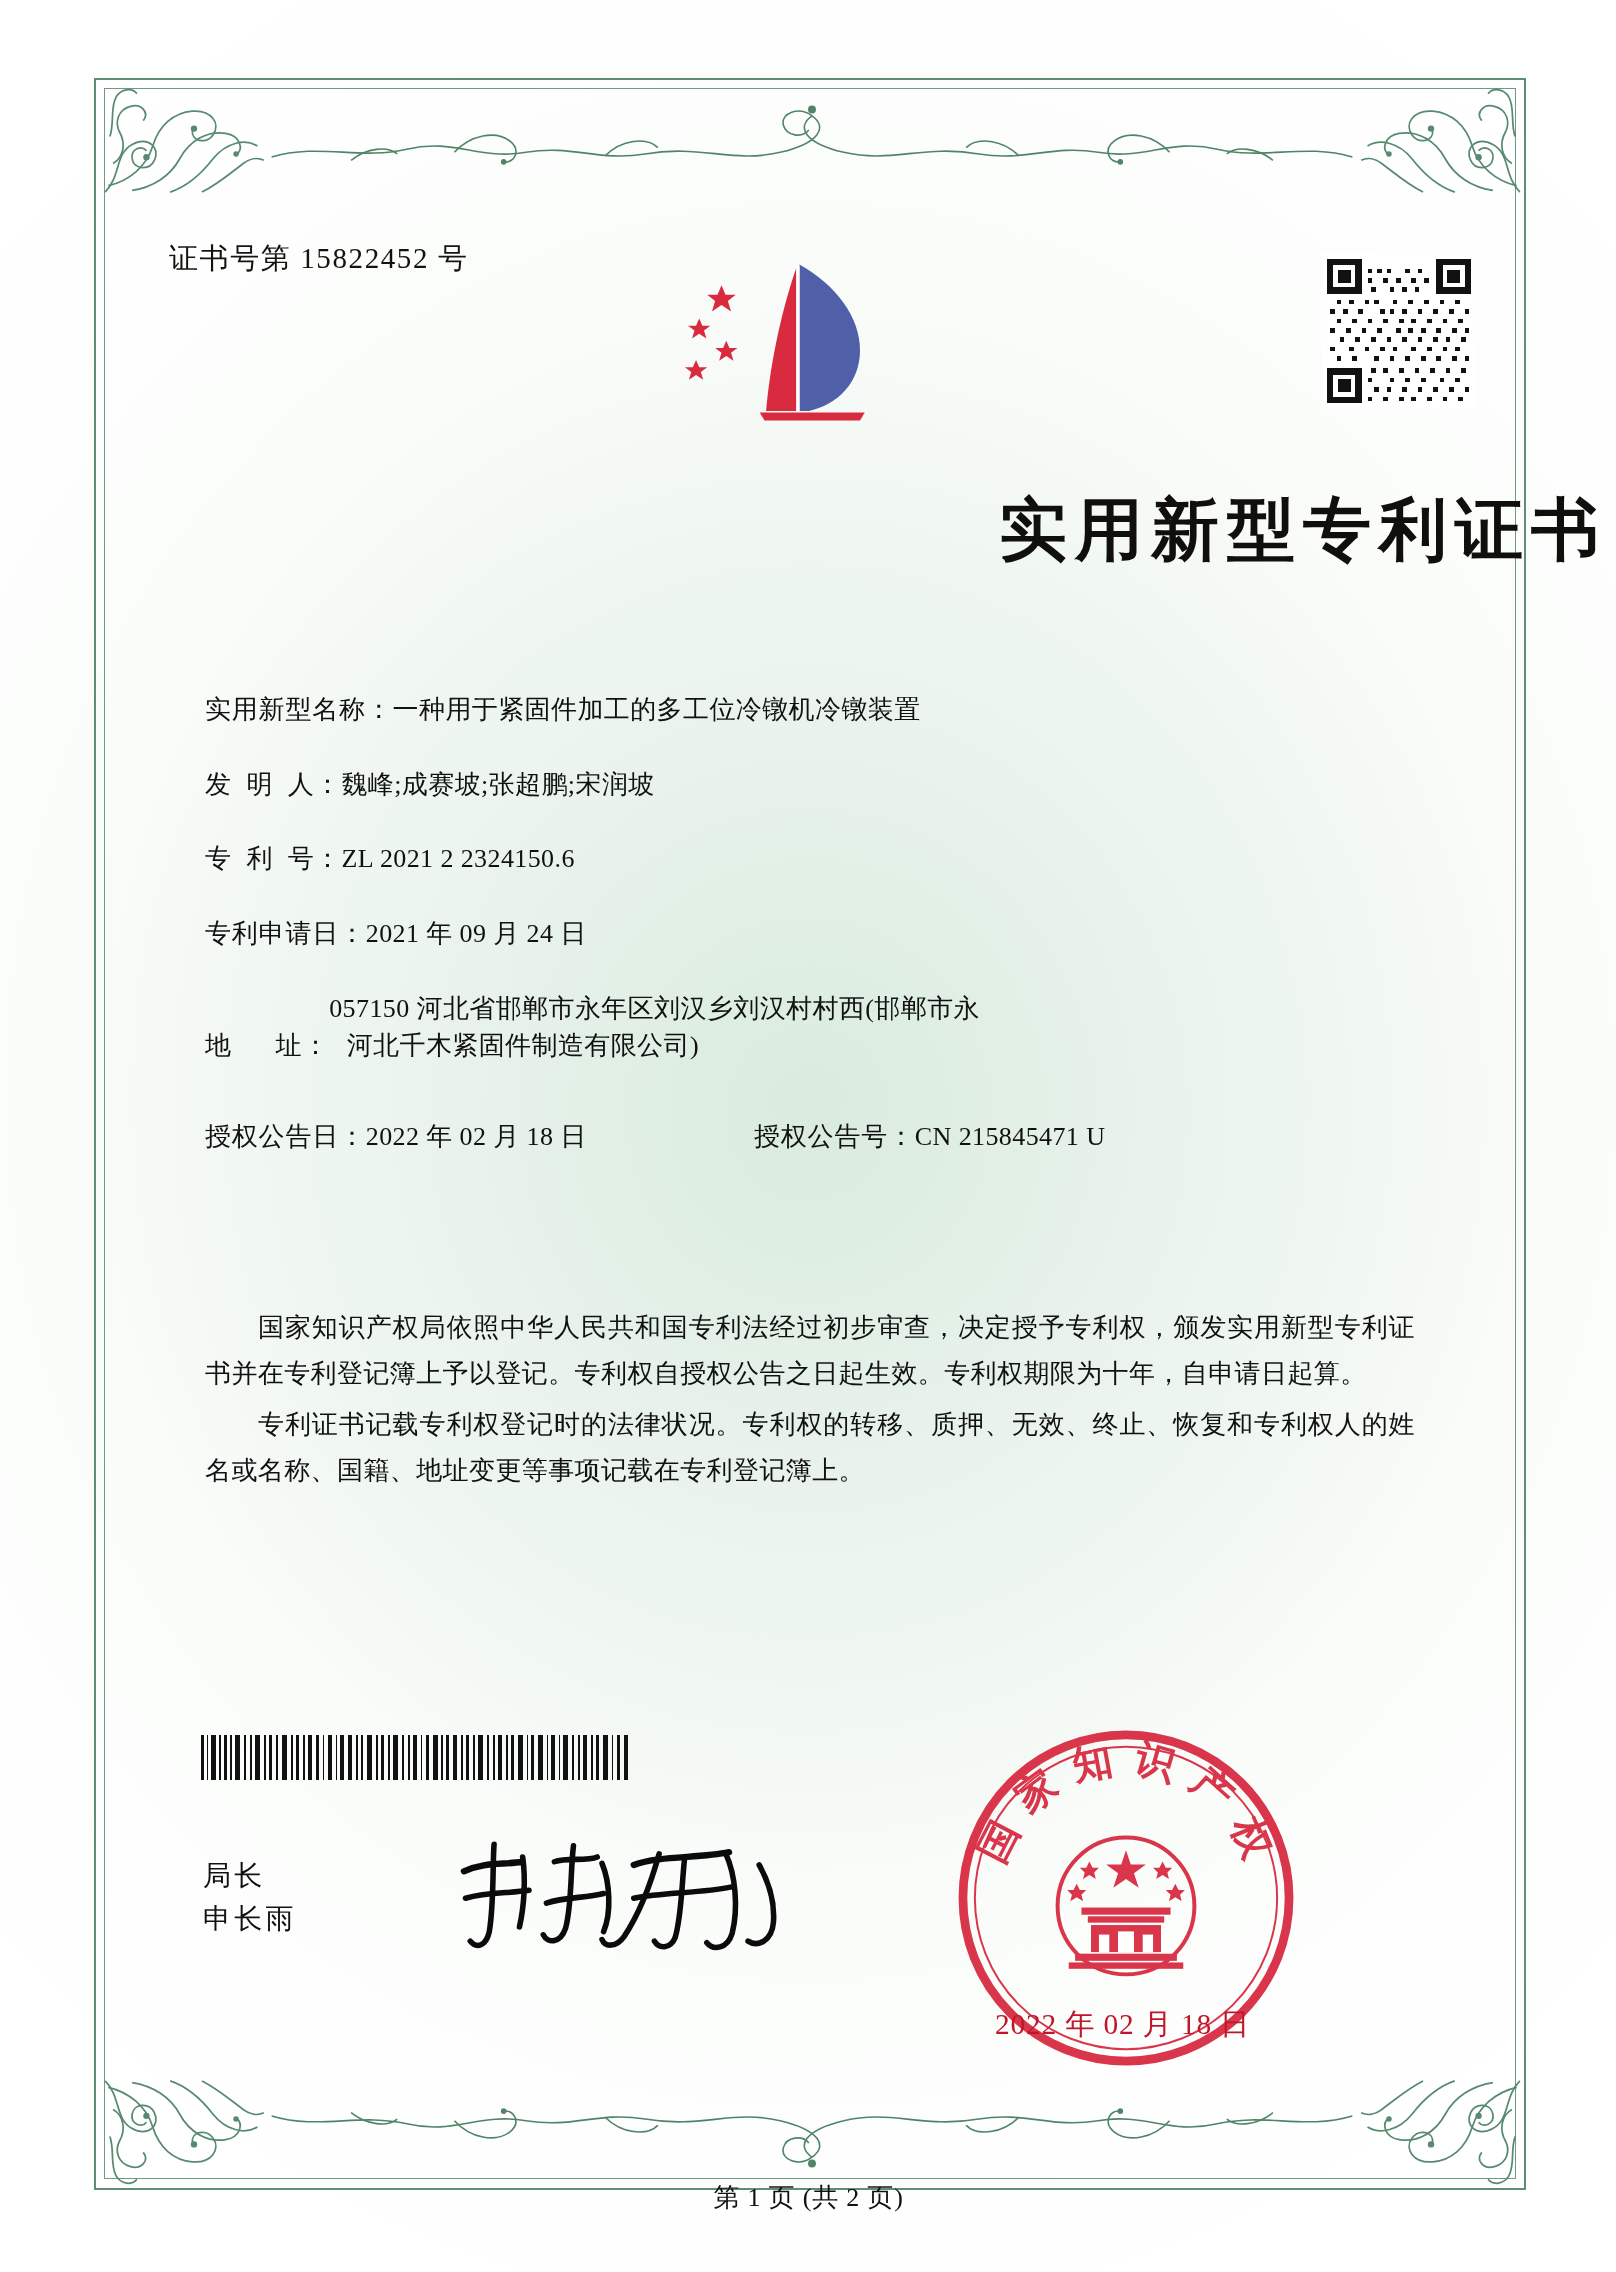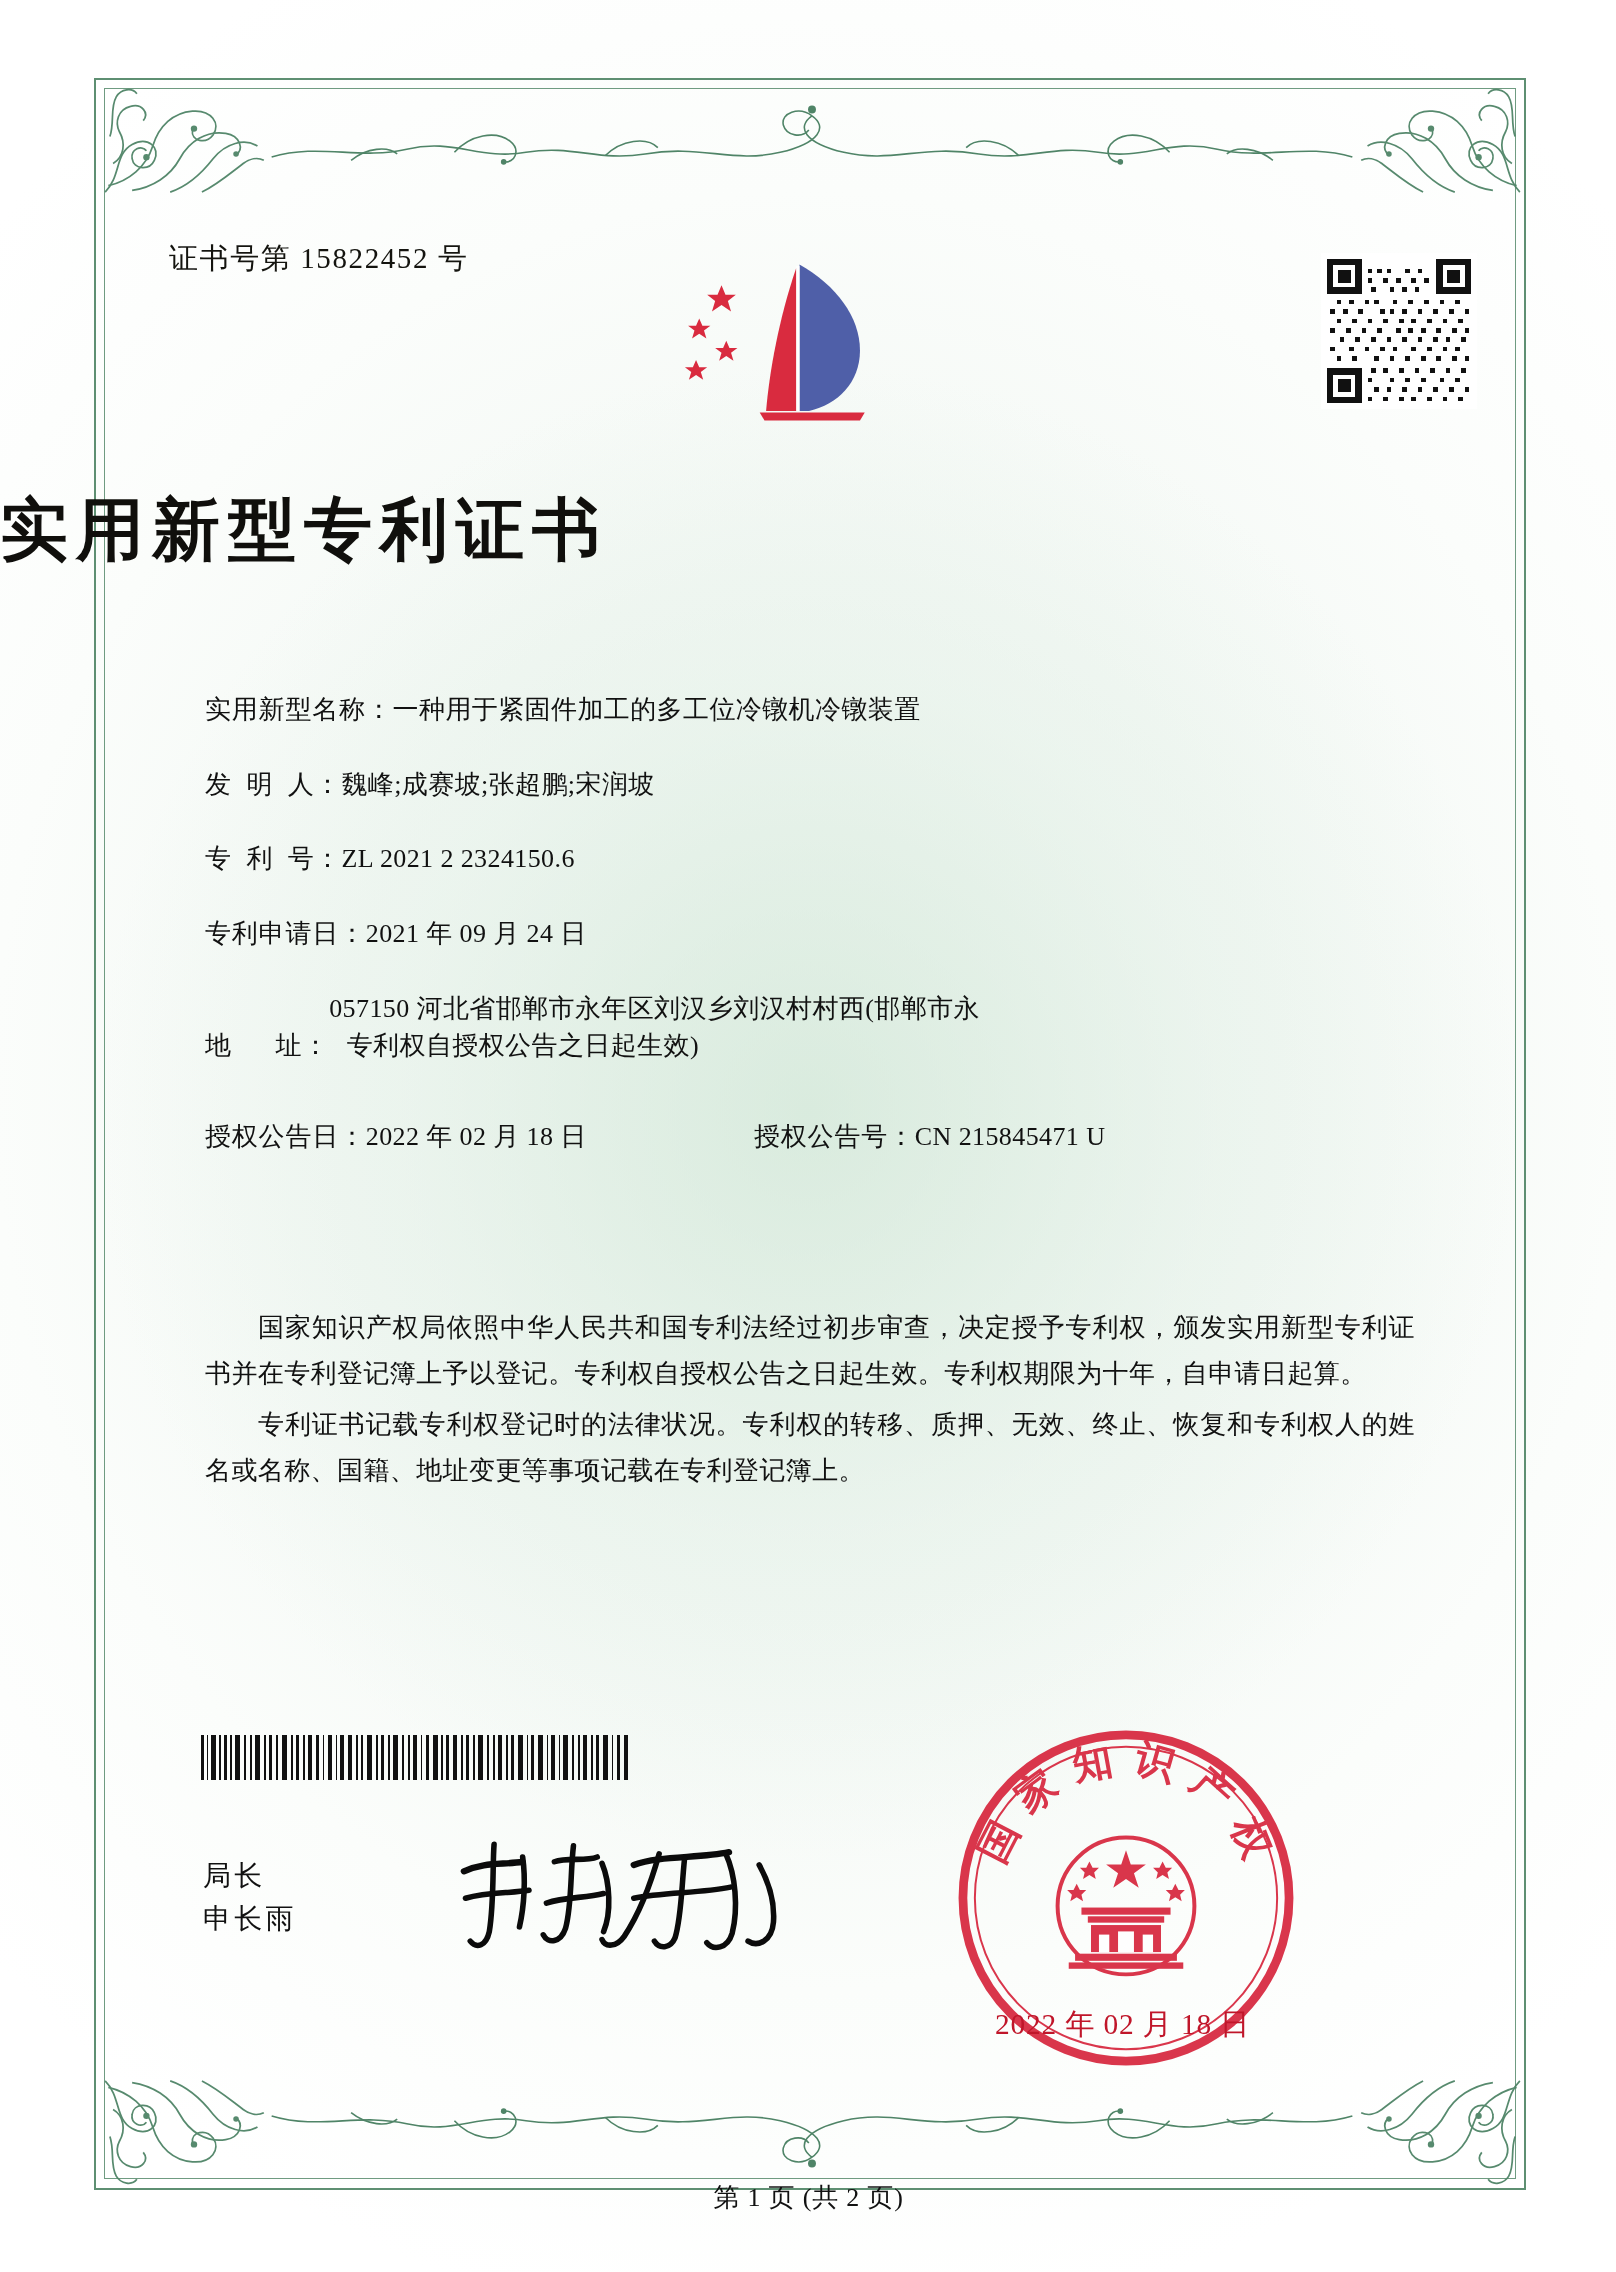--- a/index.html
+++ b/index.html
@@ -109,21 +109,21 @@
     height: 156px;
   }
   .qr svg { width: 100%; height: 100%; display: block; }
 
   
   .cert-title {
     position: absolute;
     left: 0;
     right: 10px;
     top: 485px;
-    text-align: left;
+    text-align: right;
     font-family: "DejaVu Serif", "Liberation Serif", serif;
     font-size: 68px;
     font-weight: bold;
     letter-spacing: 8px;
     color: #100f0c;
   }
 
   
   .fields {
     position: absolute;
@@ -410,21 +410,21 @@
       <span class="field-value">ZL 2021 2 2324150.6</span>
     </div>
     <div class="field-row">
       <span class="field-label">专利申请日：</span>
       <span class="field-value">2021 年 09 月 24 日</span>
     </div>
     <div class="field-row">
       <span class="field-label">地      址：</span>
       <span class="field-value">
         <span>057150 河北省邯郸市永年区刘汉乡刘汉村村西(邯郸市永</span>
-        <span class="indent2">专利权自授权公告之日起生效)</span>
+        <span class="indent2">河北千木紧固件制造有限公司)</span>
       </span>
     </div>
     <div class="field-row dual">
       <span class="seg1">
         <span class="field-label">授权公告日：</span>
         <span class="field-value">2022 年 02 月 18 日</span>
       </span>
       <span class="seg2">
         <span class="field-label">授权公告号：</span>
         <span class="field-value">CN 215845471 U</span>

